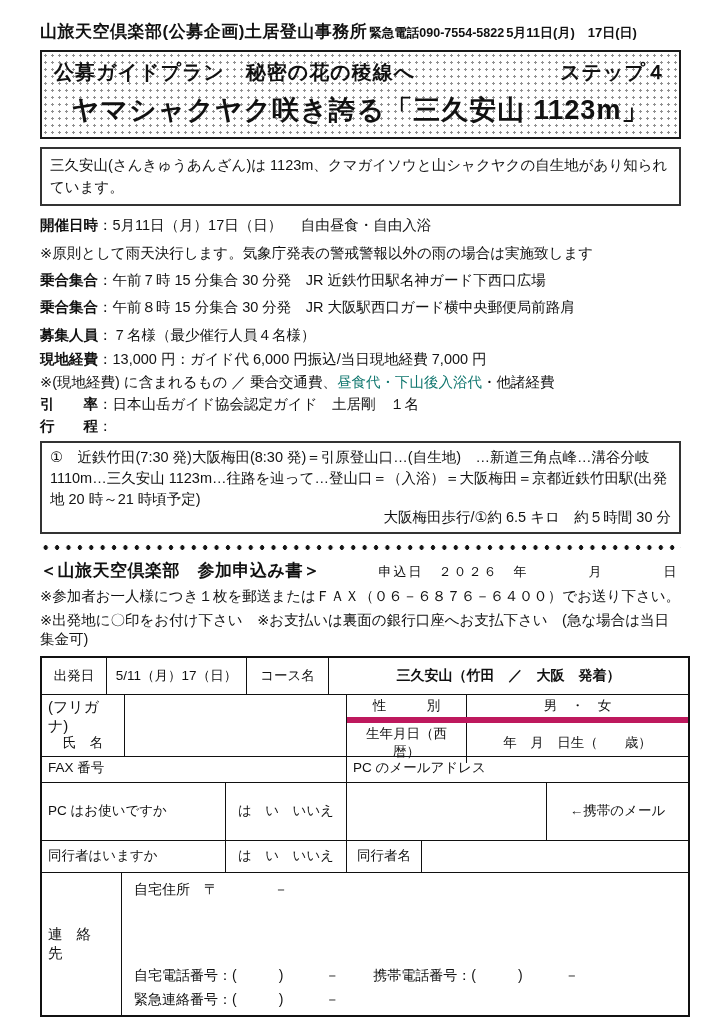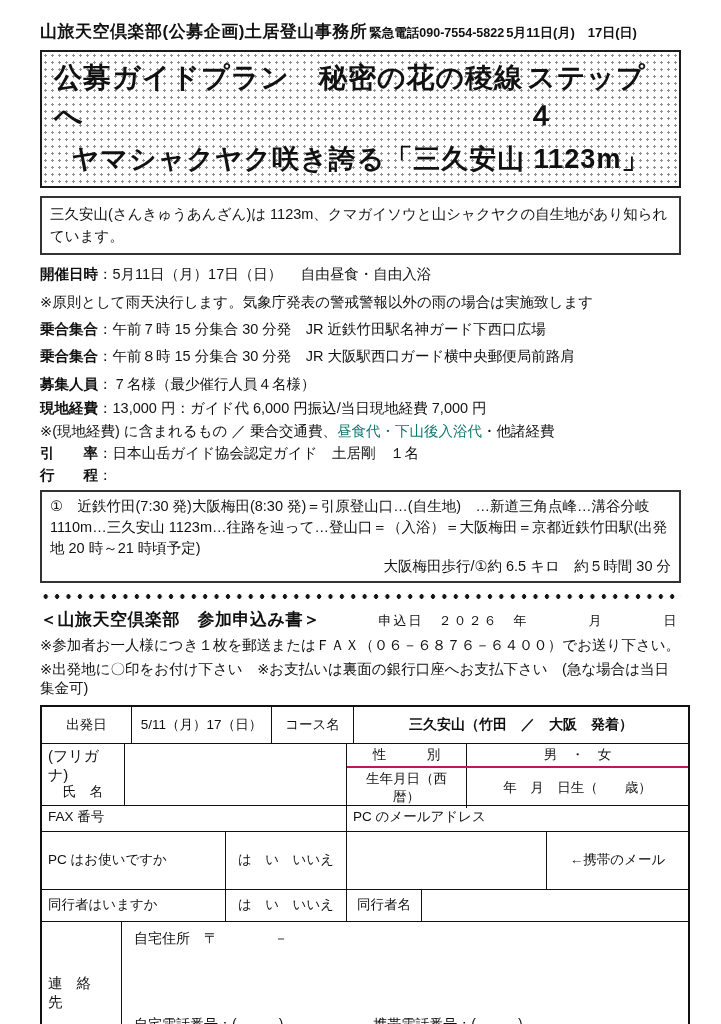--- a/index.html
+++ b/index.html
@@ -12,21 +12,21 @@
   .hdr-office { font-size: 17px; font-weight: bold; letter-spacing: .5px; }
   .hdr-emergency { font-size: 12.5px; font-weight: bold; margin-left: 2px; }
   .hdr-dates { font-size: 13px; font-weight: bold; margin-left: 2px; }
 
   
   .title-box {
     margin-top: 7px; border: 2px solid #1a1a1a; padding: 7px 12px 9px 12px;
     background-image: radial-gradient(circle, #8f8f8f 1px, transparent 1.3px);
     background-size: 7px 7px;
   }
-  .title-line1 { display: flex; justify-content: space-between; font-size: 28px; font-weight: bold; letter-spacing: 1px; }
+  .title-line1 { display: flex; justify-content: space-between; font-size: 20px; font-weight: bold; letter-spacing: 1px; }
   .title-line2 { text-align: center; font-size: 27px; font-weight: bold; margin-top: 6px; letter-spacing: 1px; }
 
   .intro-box { margin-top: 8px; border: 2px solid #333; padding: 5px 8px; font-size: 14.5px; line-height: 1.55; }
 
   .details { margin-top: 6px; font-size: 14.5px; }
   .d-line { padding: 4.2px 0; }
   .d-line.tight { padding: 1.6px 0; }
   .d-label { font-weight: bold; }
   .red { color: #0f766e; }
 
@@ -51,35 +51,35 @@
   .fcell { border-right: 1px solid #111; display: flex; align-items: center; padding: 2px 6px; }
   .fcell:last-child { border-right: none; }
   .c-center { justify-content: center; text-align: center; }
   .r1 { height: 37px; }
   .r1 .course-val { font-size: 14px; font-weight: bold; text-align: right; }
   .r2 { height: 62px; }
   .name-label { flex-direction: column; justify-content: center; align-items: center; line-height: 1.25; }
   .furigana { font-size: 15px; }
   .r2-right { flex: 1; display: flex; flex-direction: column; }
   .r2-sub { display: flex; flex: 1; }
-  .r2-sub:first-child { border-bottom: 2px solid #be185d; }
+  .r2-sub:first-child { border-bottom: 6px solid #be185d; }
   .r3 { height: 26px; }
   .r3 .fcell { align-items: center; padding-top: 0; }
   .r4 { height: 58px; }
   .r5 { height: 32px; }
   .r6 { height: 142px; }
   .contact-label { width: 80px; justify-content: center; letter-spacing: 5px; font-size: 14.5px; }
   .contact-body { flex: 1; display: flex; flex-direction: column; padding: 8px 10px 6px 12px; }
   .contact-addr { font-size: 14px; }
   .contact-spacer { flex: 1; }
   .contact-phones { display: flex; gap: 34px; font-size: 14px; margin-bottom: 6px; }
   .contact-emergency { font-size: 14px; }
 
   
-  .w85 { width: 90px; } .w140 { width: 140px; } .w82 { width: 82px; }
+  .w85 { width: 65px; } .w140 { width: 140px; } .w82 { width: 82px; }
   .w83 { width: 83px; } .w222 { width: 222px; } .w120c { width: 120px; }
   .w305 { width: 305px; } .w184 { width: 184px; } .w121 { width: 121px; }
   .w200 { width: 200px; } .w75 { width: 75px; }
   .flex1 { flex: 1; }
 </style>
 </head>
 <body>
 
 <div class="page">
 

